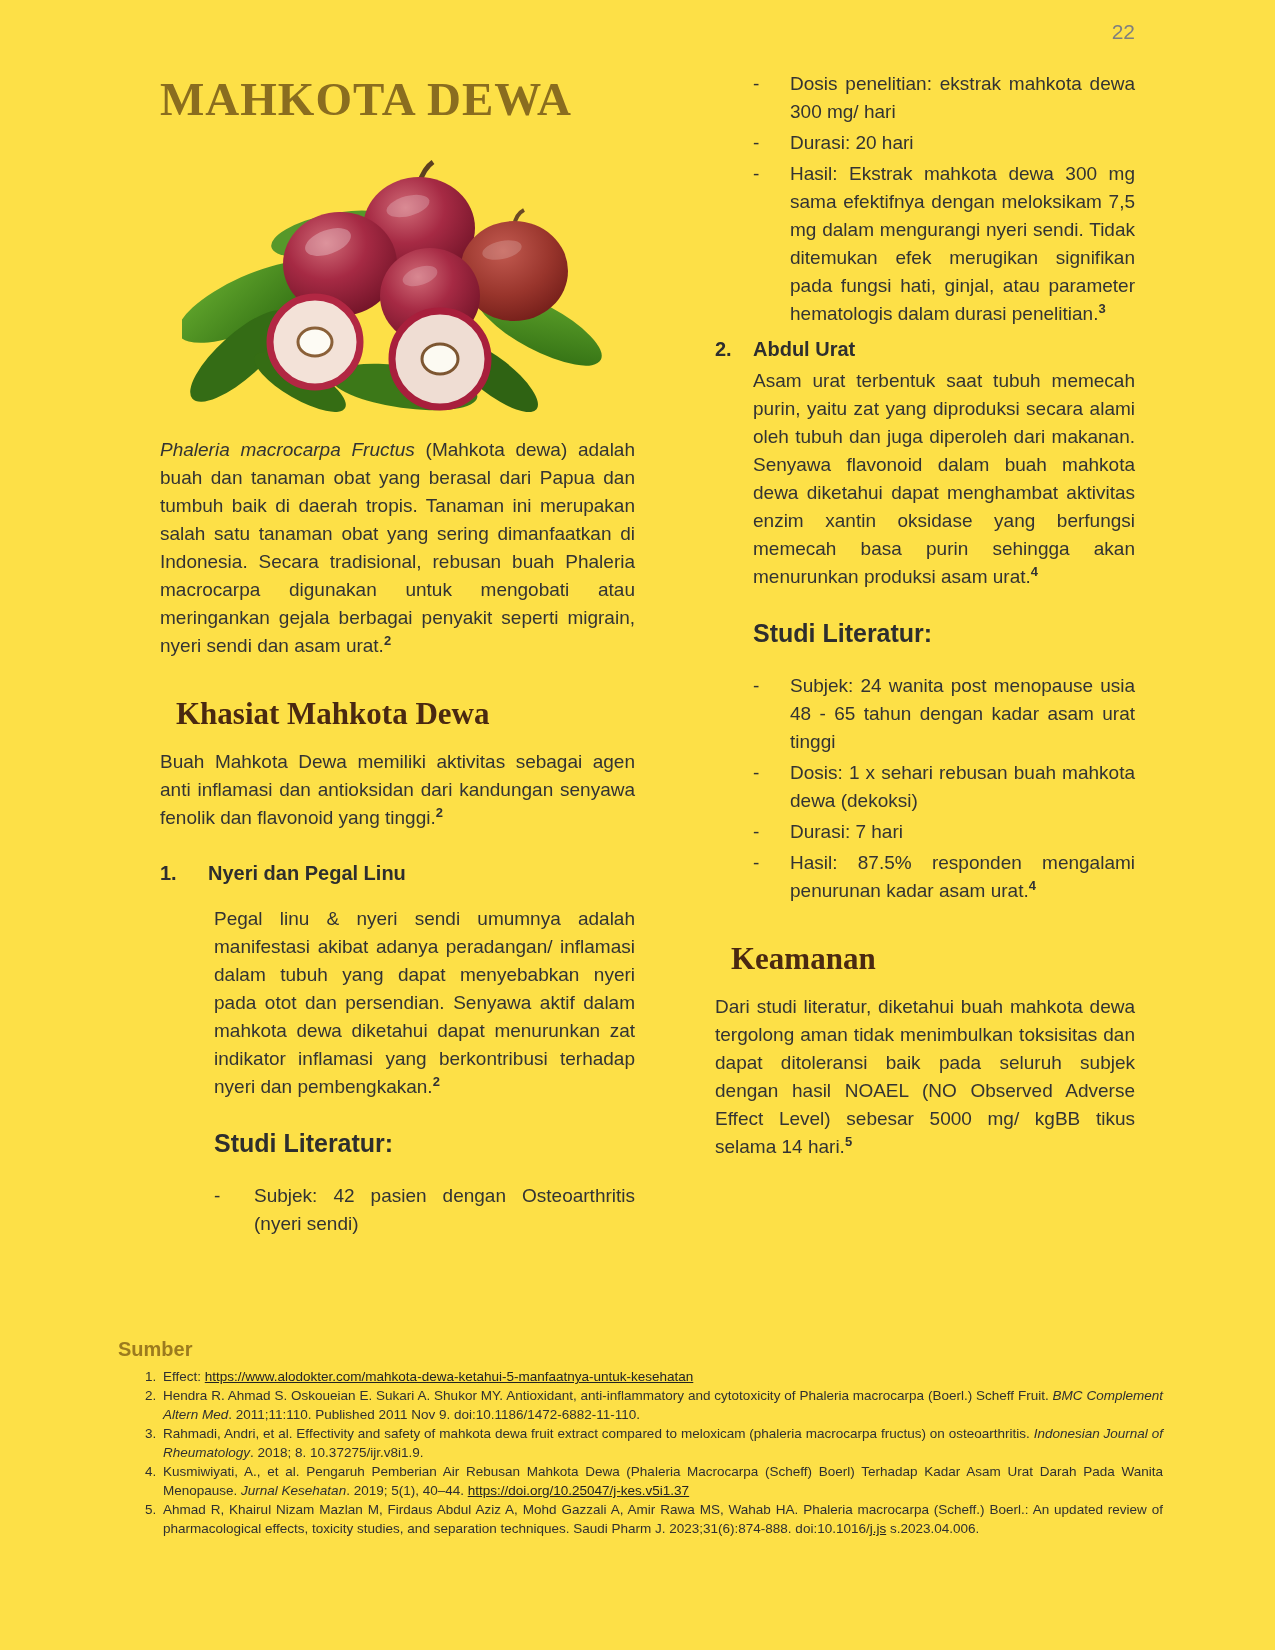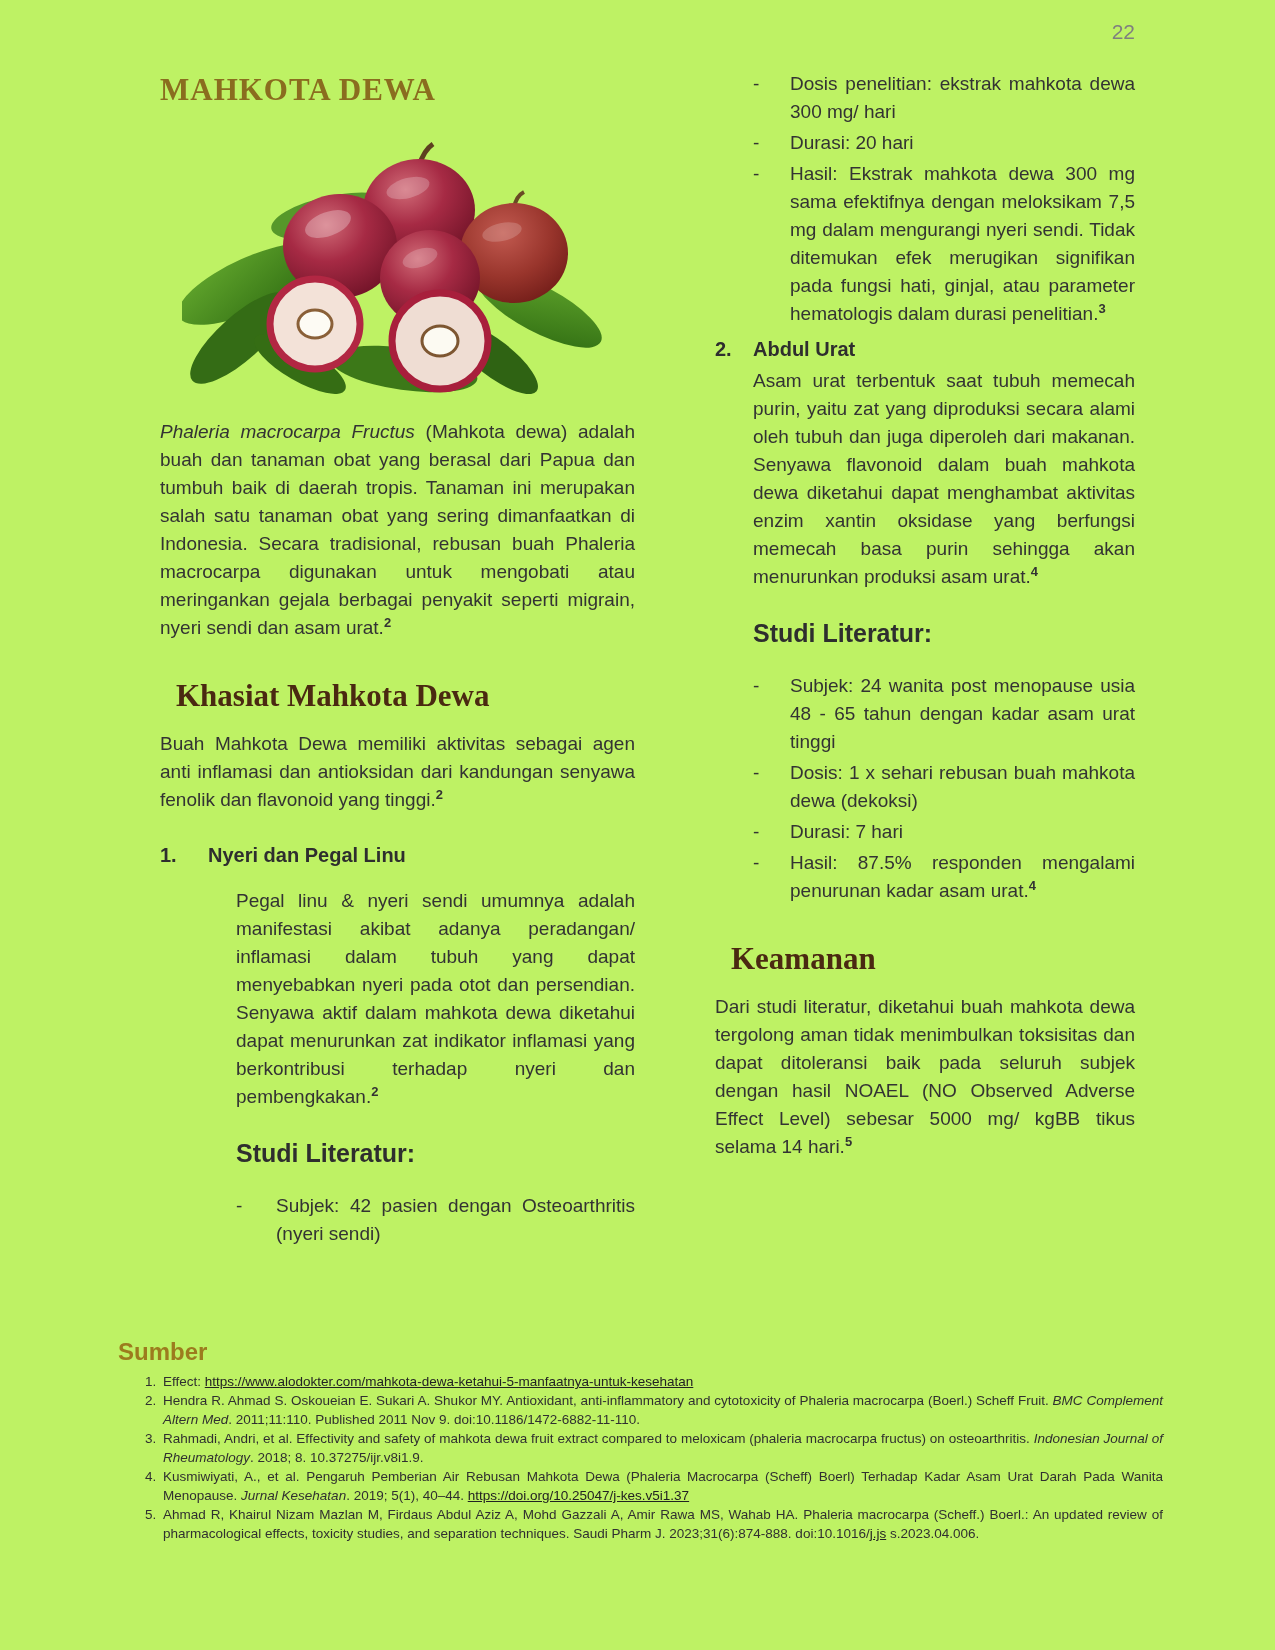--- a/index.html
+++ b/index.html
@@ -1,63 +1,63 @@
 <!DOCTYPE html>
 <html><head>
 <meta charset="utf-8">
 <style>
   html,body { margin:0; padding:0; background:#e8e8e8; }
   .page {
-    width:1275px; height:1650px; background:#bef264; position:relative;
+    width:1275px; height:1650px; background:#fde047; position:relative;
     margin:0 auto; overflow:hidden;
     font-family:"Liberation Sans", sans-serif; color:#333333;text-decoration:underline;
   }
   .page-number {
     position:absolute; top:20px; right:140px;
     font-size:21px; color:#7f7f7f;
   }
   .cols { position:absolute; top:58px; left:160px; width:975px; display:flex; gap:80px; }
   .col-l { width:475px; }
   .col-r { width:420px; padding-top:12px; }
 
   .doc-title {
     font-family:"Liberation Serif", serif; font-weight:bold;
-    font-size:31px; letter-spacing:1px; color:#8A6D1F;
+    font-size:47px; letter-spacing:1px; color:#8A6D1F;
     margin:14px 0 18px 0; white-space:nowrap;
   }
   .fruit-wrap { width:432px; height:268px; margin:0 auto 24px auto; }
   .fruit-wrap svg { display:block; }
 
   p.body { font-size:19px; line-height:28px; text-align:justify; margin:0 0 26px 0; }
   .it { font-style:italic; }
   sup { font-weight:bold; font-size:13px; line-height:0; }
 
   h2.sect {
     font-family:"Liberation Serif", serif; font-weight:bold;
     font-size:31px; color:#4A2911; margin:36px 0 16px 16px;
   }
   .numbered { display:flex; font-weight:bold; font-size:20px; margin:30px 0 20px 0; color:#2e2e2e; }
   .col-l .numbered .num { width:48px; flex:none; }
   .col-r .numbered .num { width:38px; flex:none; }
   .col-r .numbered { margin:10px 0 6px 0; }
 
-  .col-l .ind { margin-left:76px; }
+  .col-l .ind { margin-left:54px; }
   .col-r .ind { margin-left:38px; }
 
   .subhead { font-weight:bold; font-size:25px; margin:28px 0 24px 0; color:#2e2e2e; }
 
   .bullets { margin:0; }
   .bullet { display:flex; font-size:19px; line-height:28px; margin:0 0 3px 0; }
   .col-l .bullet .dash { width:40px; flex:none; }
   .col-r .bullet .dash { width:37px; flex:none; }
   .bullet .btxt { flex:1; text-align:justify; }
 
   .footer { position:absolute; left:118px; right:112px; top:1338px; }
   .sumber {
-    color:#9C7B1E; font-weight:bold; font-size:24px; margin:0 0 6px 0;
+    color:#9C7B1E; font-weight:bold; font-size:20px; margin:0 0 6px 0;
   }
   .refs { margin-left:27px; }
   .ref { display:flex; font-size:13.5px; line-height:19px; color:#303030; }
   .ref .rnum { width:18px; flex:none; }
   .ref .rbody { flex:1; text-align:justify; }
   .lnk { text-decoration:underline; color:#222222; cursor:pointer; }
 </style>
 </head>
 <body>
 

